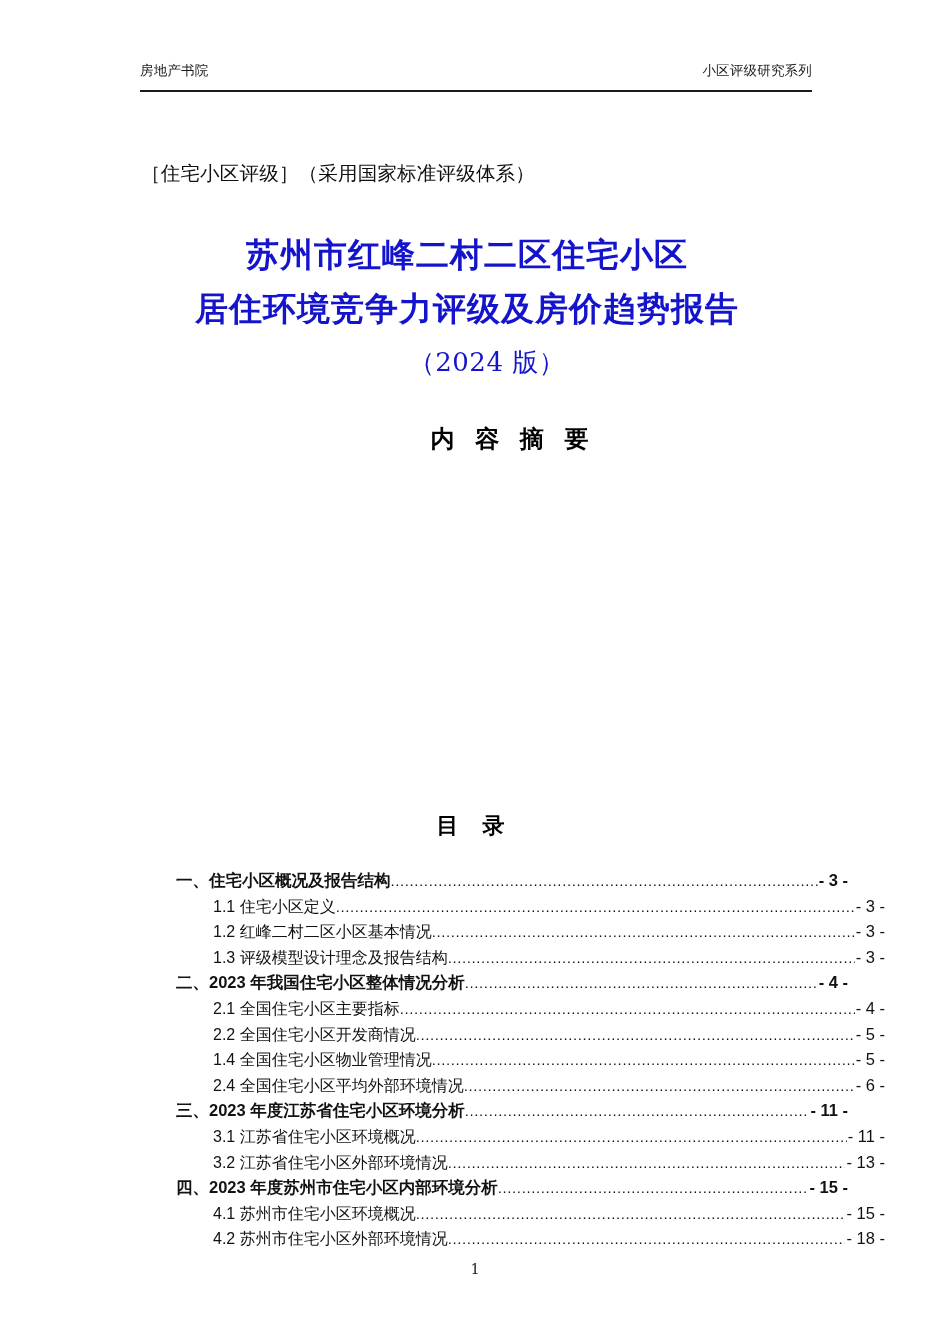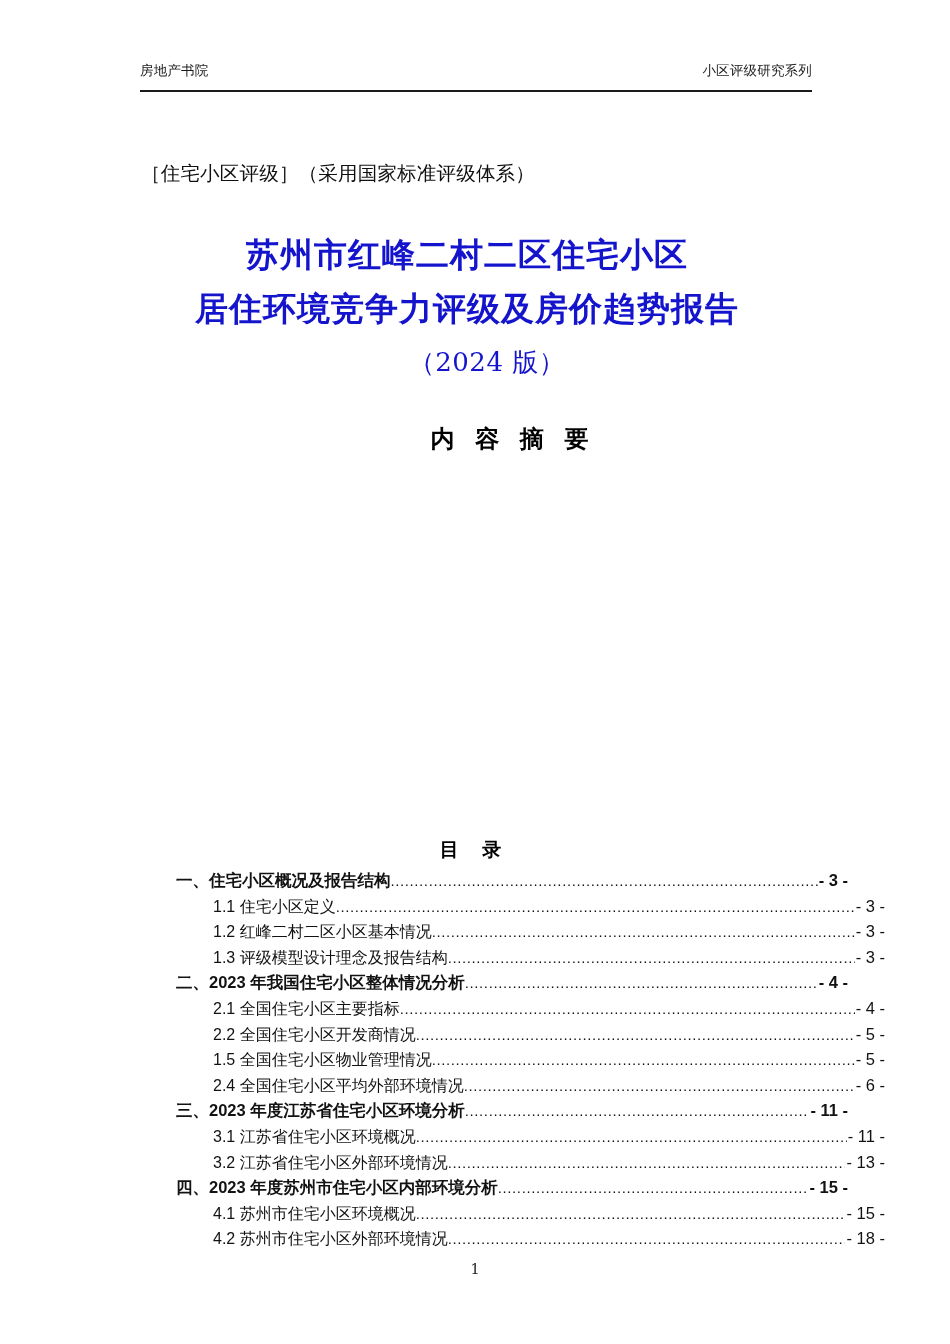--- a/index.html
+++ b/index.html
@@ -123,26 +123,26 @@
     font-weight: bold;
     font-family: "DejaVu Sans", "Liberation Sans", sans-serif;
     font-size: 20px;
     letter-spacing: 0;
   }
 
   
   .toc-head {
     position: absolute;
     left: 0;
-    top: 832px;
+    top: 808px;
     width: 950px;
     text-align: center;
     font-family: "Liberation Sans", "DejaVu Sans", sans-serif;
     font-weight: bold;
-    font-size: 19px;
+    font-size: 22px;
     line-height: 36px;
     letter-spacing: 9px;
     color: #000000;
   }
 
   .toc {
     position: absolute;
     left: 140px;
     top: 868px;
     width: 672px;
@@ -255,21 +255,21 @@
         <span class="toc-label">2.1  全国住宅小区主要指标</span>
         <span class="toc-dots">................................................................................................................................................................</span>
         <span class="toc-page">- 4 -</span>
       </div>
       <div class="toc-row lvl2">
         <span class="toc-label">2.2  全国住宅小区开发商情况</span>
         <span class="toc-dots">................................................................................................................................................................</span>
         <span class="toc-page">- 5 -</span>
       </div>
       <div class="toc-row lvl2">
-        <span class="toc-label">1.5  全国住宅小区物业管理情况</span>
+        <span class="toc-label">1.4  全国住宅小区物业管理情况</span>
         <span class="toc-dots">................................................................................................................................................................</span>
         <span class="toc-page">- 5 -</span>
       </div>
       <div class="toc-row lvl2">
         <span class="toc-label">2.4  全国住宅小区平均外部环境情况</span>
         <span class="toc-dots">................................................................................................................................................................</span>
         <span class="toc-page">- 6 -</span>
       </div>
       <div class="toc-row lvl1">
         <span class="toc-label">三、2023 年度江苏省住宅小区环境分析</span>

